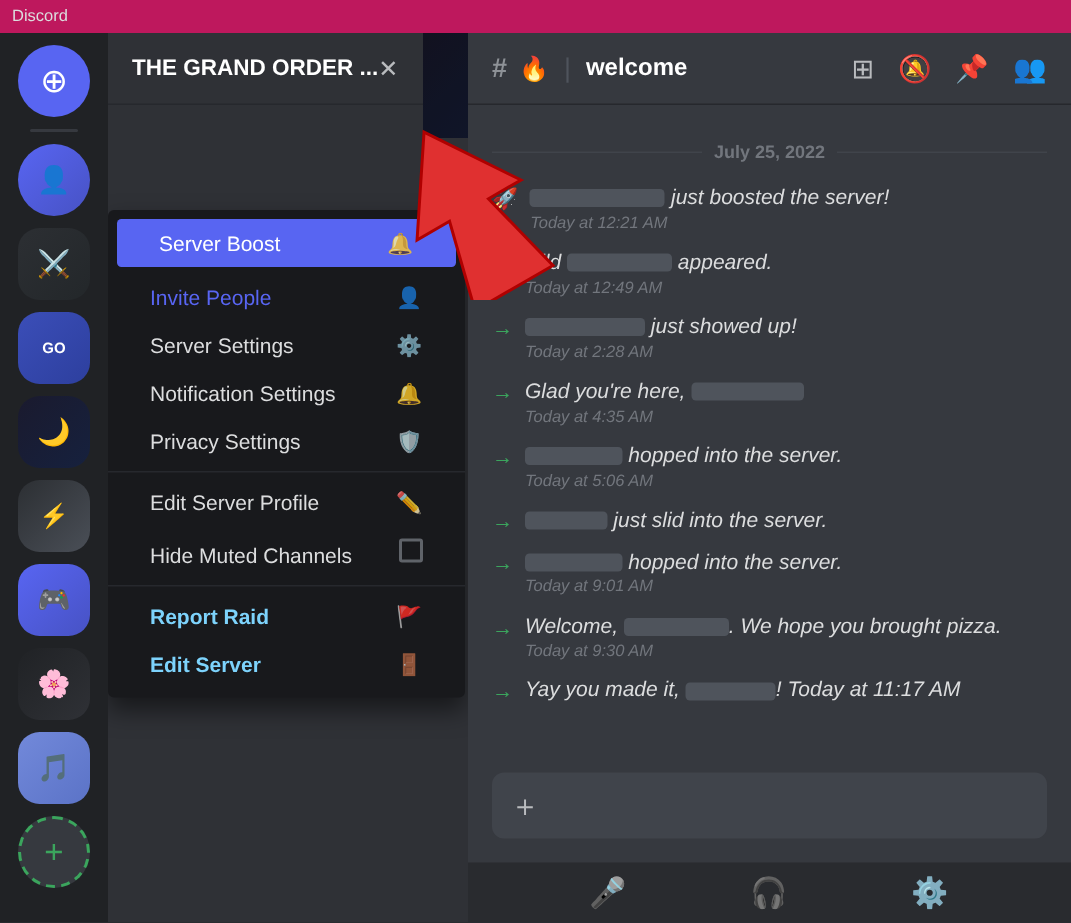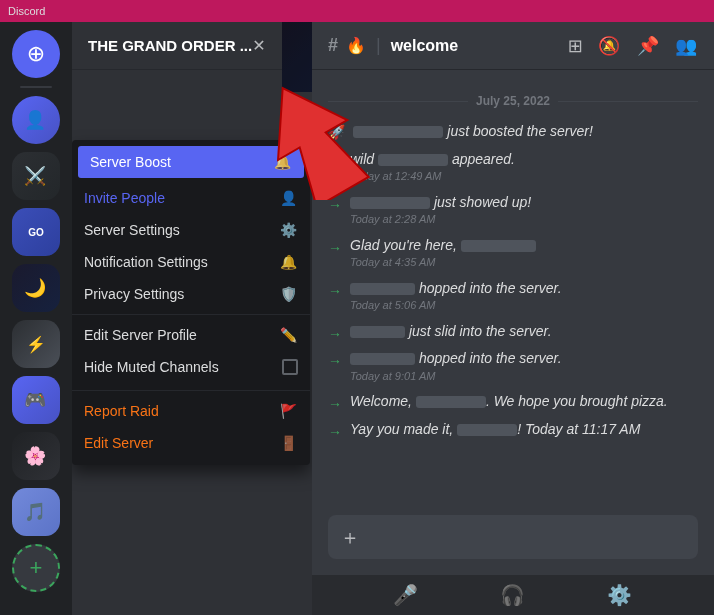--- a/index.html
+++ b/index.html
@@ -126,41 +126,42 @@
       width: 238px;
       background: #18191c;
       border-radius: 4px;
       z-index: 100;
       padding: 6px 0;
       box-shadow: 0 8px 16px rgba(0,0,0,0.5);
     }
 
     .dropdown-item {
       display: flex;
-      align-items: flex-start;
+      align-items: flex-end;
       justify-content: space-between;
-      padding: 8px 12px;
+      padding: 8px 28px;
       cursor: pointer;
       font-size: 14px;
       color: #dcddde;
     }
 
     .dropdown-item.server-boost {
       background: #5865f2;
       color: #fff;
       border-radius: 3px;
       margin: 0 6px 4px 6px;
     }
 
     .dropdown-item.invite {
       color: #5865f2;
     }
 
     .dropdown-item.danger {
-      color: #f97316;
+      color: #7dd3fc;
+      font-weight: bold;
     }
 
     .dropdown-item .item-label {
       font-size: 14px;
     }
 
     .dropdown-item .item-icon {
       font-size: 14px;
       opacity: 0.8;
     }
@@ -557,20 +558,21 @@
 
       <div class="date-divider">
         <span>July 25, 2022</span>
       </div>
 
       <div class="message-row">
         <span class="message-arrow" style="color:#ff73fa;">🚀</span>
         <div class="message-content">
           <span class="blur-block" style="width:90px;"></span>
           <span> just boosted the server!</span>
+          <span class="message-timestamp">Today at 12:21 AM</span>
         </div>
       </div>
 
       <div class="message-row">
         <span class="message-arrow">→</span>
         <div class="message-content">
           wild <span class="blur-block" style="width:70px;"></span> appeared.
           <span class="message-timestamp">Today at 12:49 AM</span>
         </div>
       </div>
@@ -611,20 +613,21 @@
         <div class="message-content">
           <span class="blur-block" style="width:65px;"></span> hopped into the server.
           <span class="message-timestamp">Today at 9:01 AM</span>
         </div>
       </div>
 
       <div class="message-row">
         <span class="message-arrow">→</span>
         <div class="message-content">
           Welcome, <span class="blur-block" style="width:70px;"></span>. We hope you brought pizza.
+          <span class="message-timestamp">Today at 9:30 AM</span>
         </div>
       </div>
 
       <div class="message-row">
         <span class="message-arrow">→</span>
         <div class="message-content">
           Yay you made it, <span class="blur-block" style="width:60px;"></span>! Today at 11:17 AM
         </div>
       </div>
     </div>

